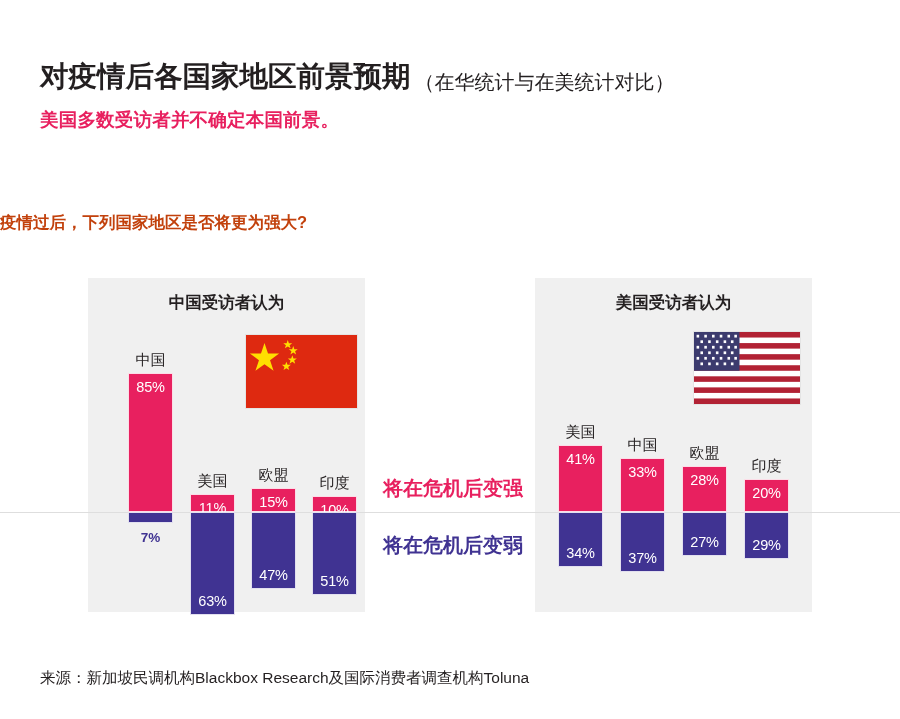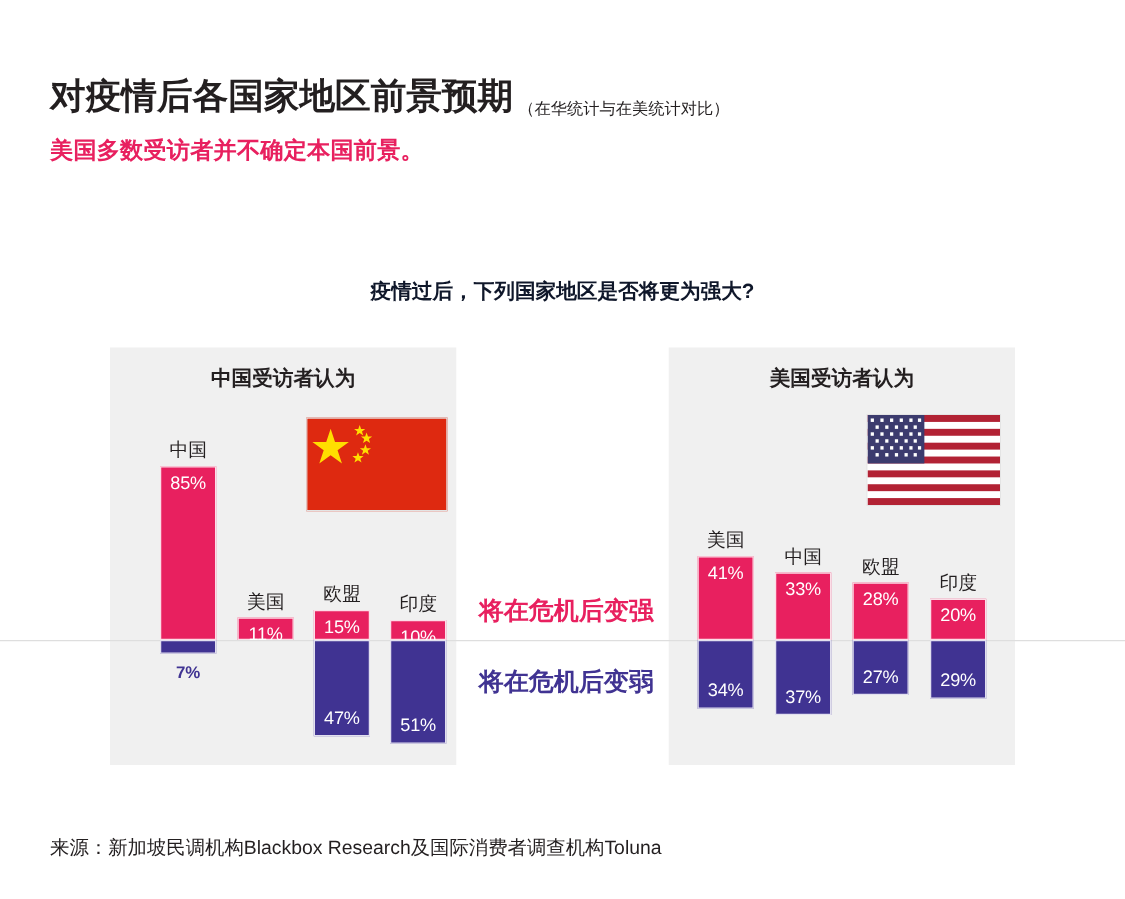--- a/index.html
+++ b/index.html
@@ -27,45 +27,44 @@
     align-items: flex-end;
     white-space: nowrap;
   }
   #main-title {
     font-size: 28.5px;
     font-weight: bold;
     color: #231f20;
     letter-spacing: 0px;
   }
   #title-paren {
-    font-size: 13px;
+    font-size: 20px;
     font-weight: normal;
     color: #231f20;
     margin-left: 4px;
   }
   .sub-line {
     font-size: 18.5px;
     font-weight: bold;
     color: #e8205f;
     margin-top: 11px;
     letter-spacing: 0.2px;
     white-space: nowrap;
   }
   #sub-line-1 { margin-top: 17px; }
 
   
   #question {
     position: absolute;
-    top: 222px;
+    top: 212px;
     left: 0;
     width: 900px;
-    text-align: center;
     font-size: 16.5px;
     font-weight: bold;
-    color: #0f172a;
+    color: #c2410c;
   }
 
   
   #chart-area {
     position: absolute;
     left: 0;
     top: 0;
     width: 900px;
     height: 719px;
   }
@@ -301,20 +300,23 @@
           <div class="seg-val seg-val-pos">85%</div>
         </div>
         <div class="seg seg-neg" style="top: 138.55px; height: 11.41px;"></div>
         <div class="outside-val" style="top: 156.96px;">7%</div>
       </div>
       <div class="bar-group" style="left: 190px; top: 494.07px; width: 45px; height: 120.62px;">
         <div class="bar-label" style="top: -22px;">美国</div>
         <div class="seg seg-pos" style="top: 0px; height: 17.93px;">
           <div class="seg-val seg-val-pos">11%</div>
         </div>
+        <div class="seg seg-neg" style="top: 17.93px; height: 102.69px;">
+          <div class="seg-val seg-val-neg">63%</div>
+        </div>
       </div>
       <div class="bar-group" style="left: 251px; top: 487.55px; width: 45px; height: 101.06px;">
         <div class="bar-label" style="top: -22px;">欧盟</div>
         <div class="seg seg-pos" style="top: 0px; height: 24.45px;">
           <div class="seg-val seg-val-pos">15%</div>
         </div>
         <div class="seg seg-neg" style="top: 24.45px; height: 76.61px;">
           <div class="seg-val seg-val-neg">47%</div>
         </div>
       </div>

